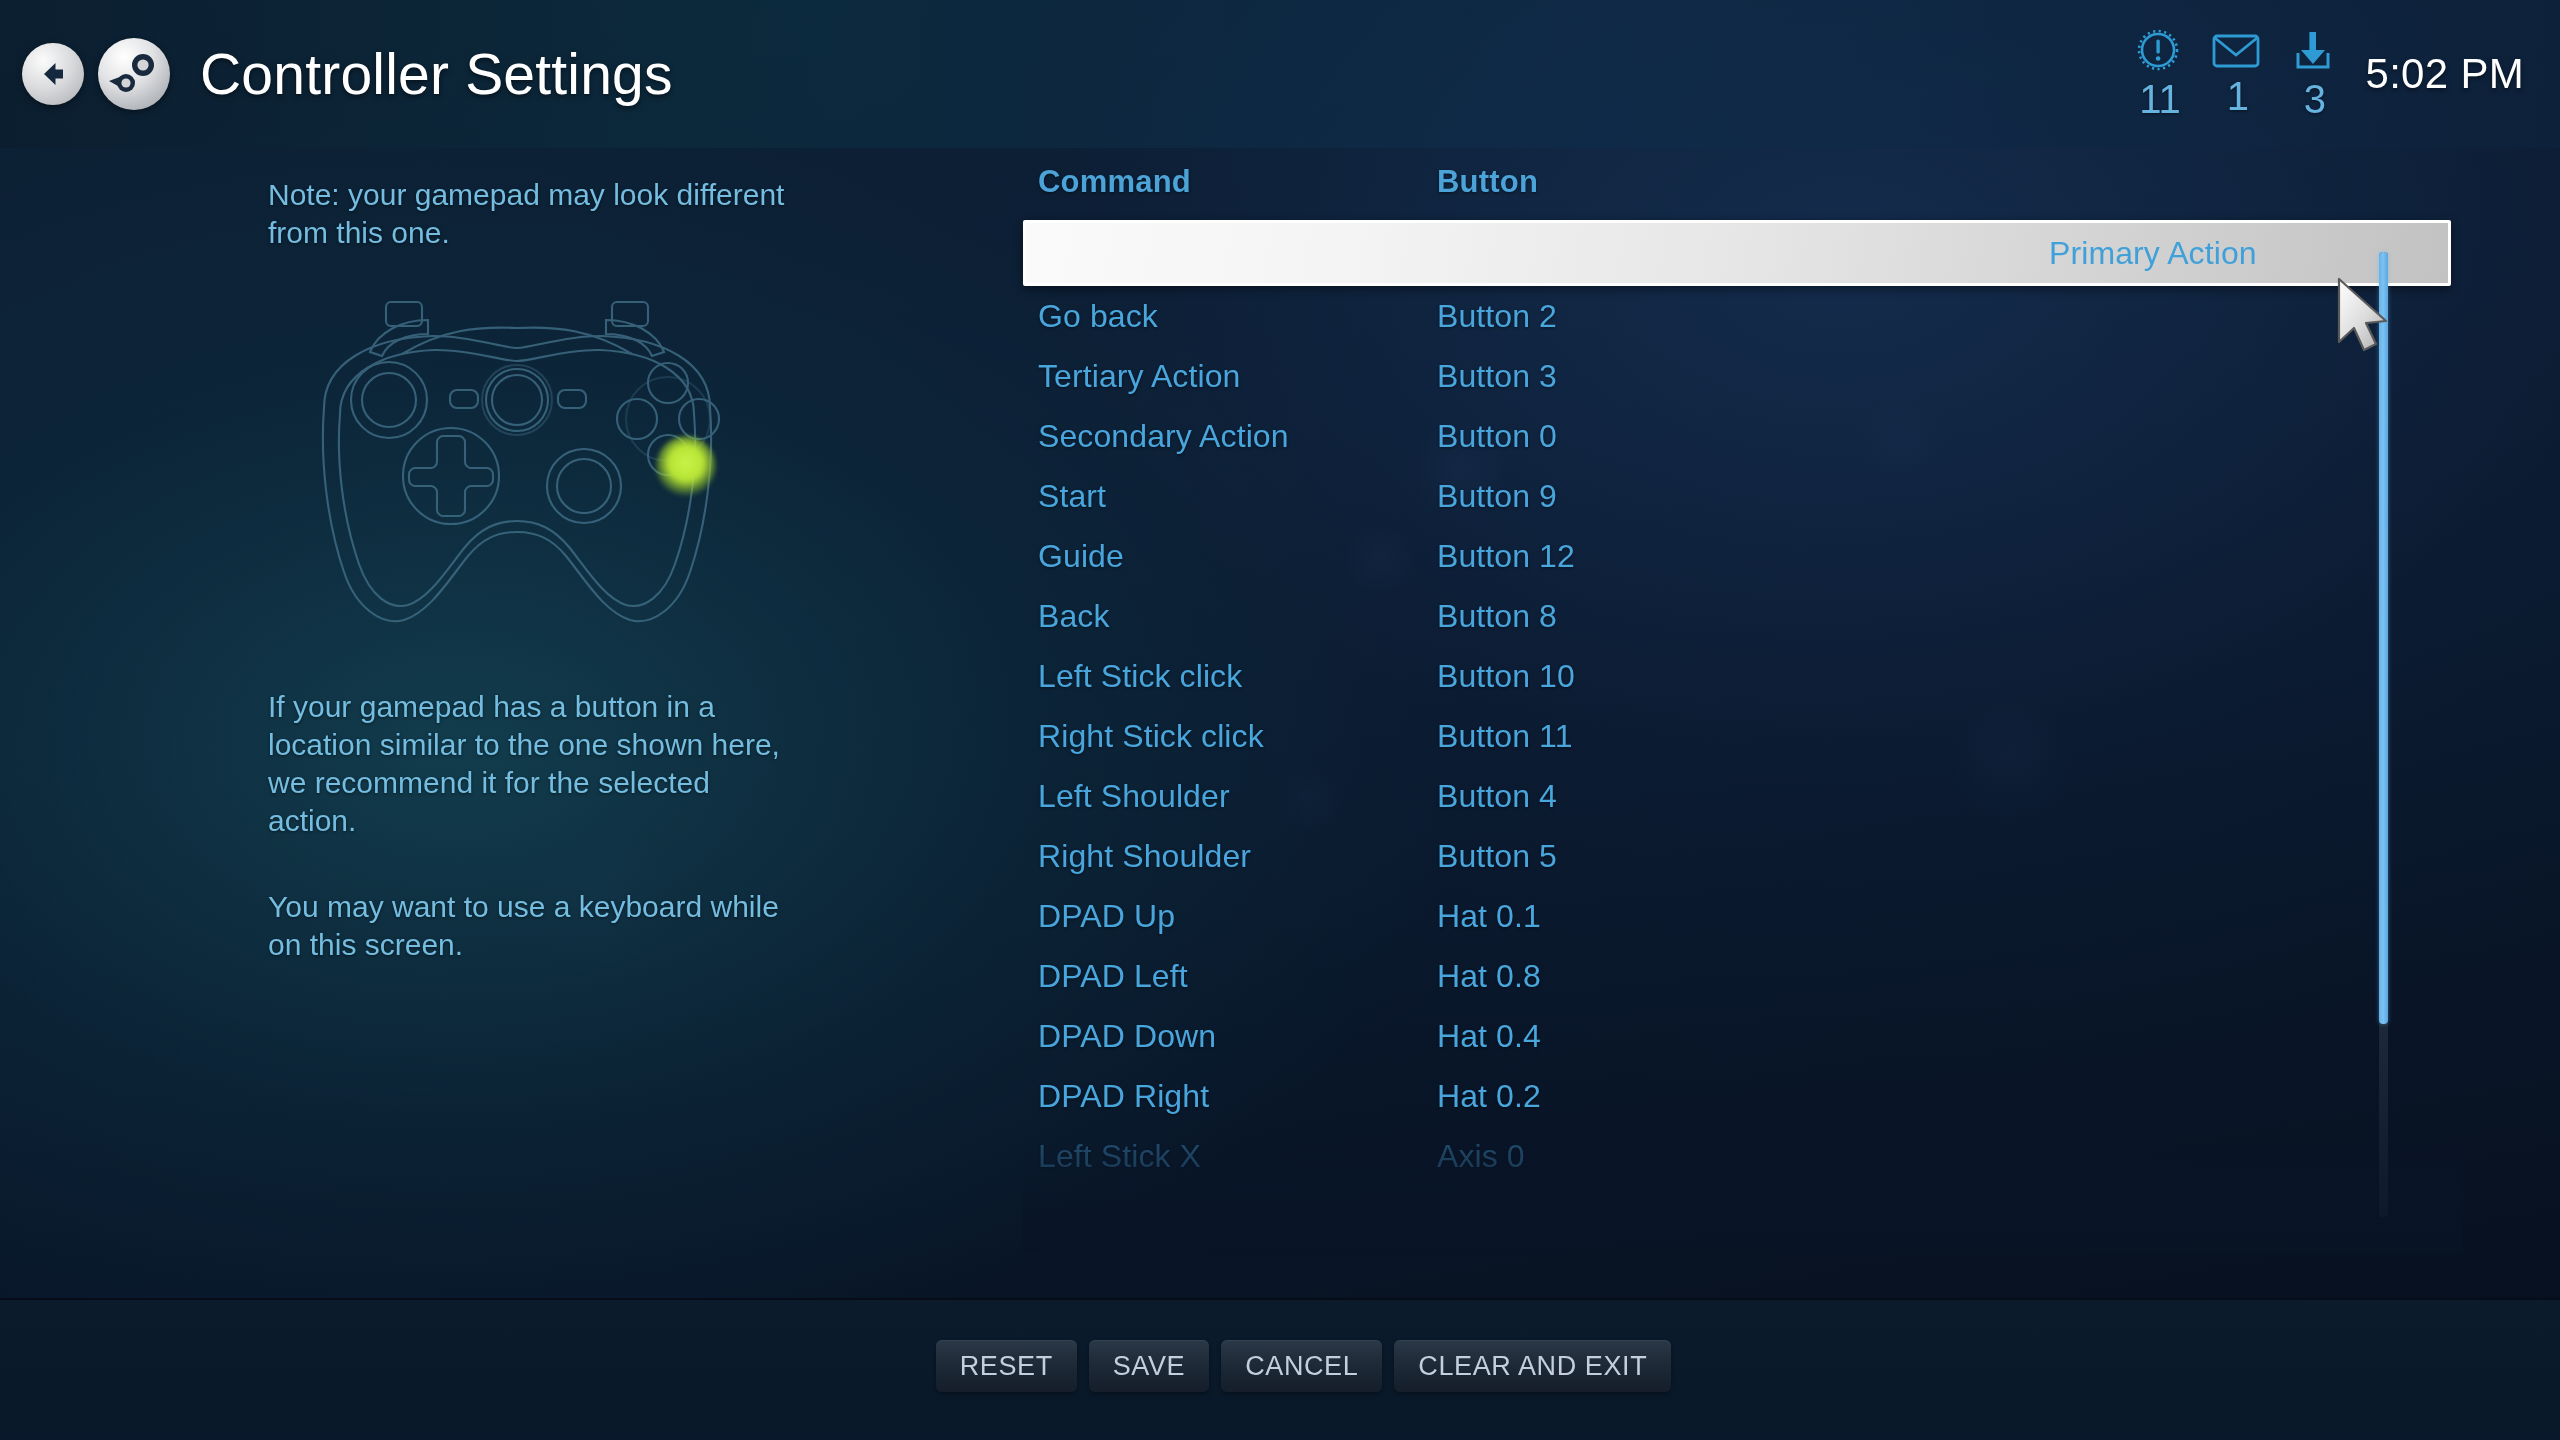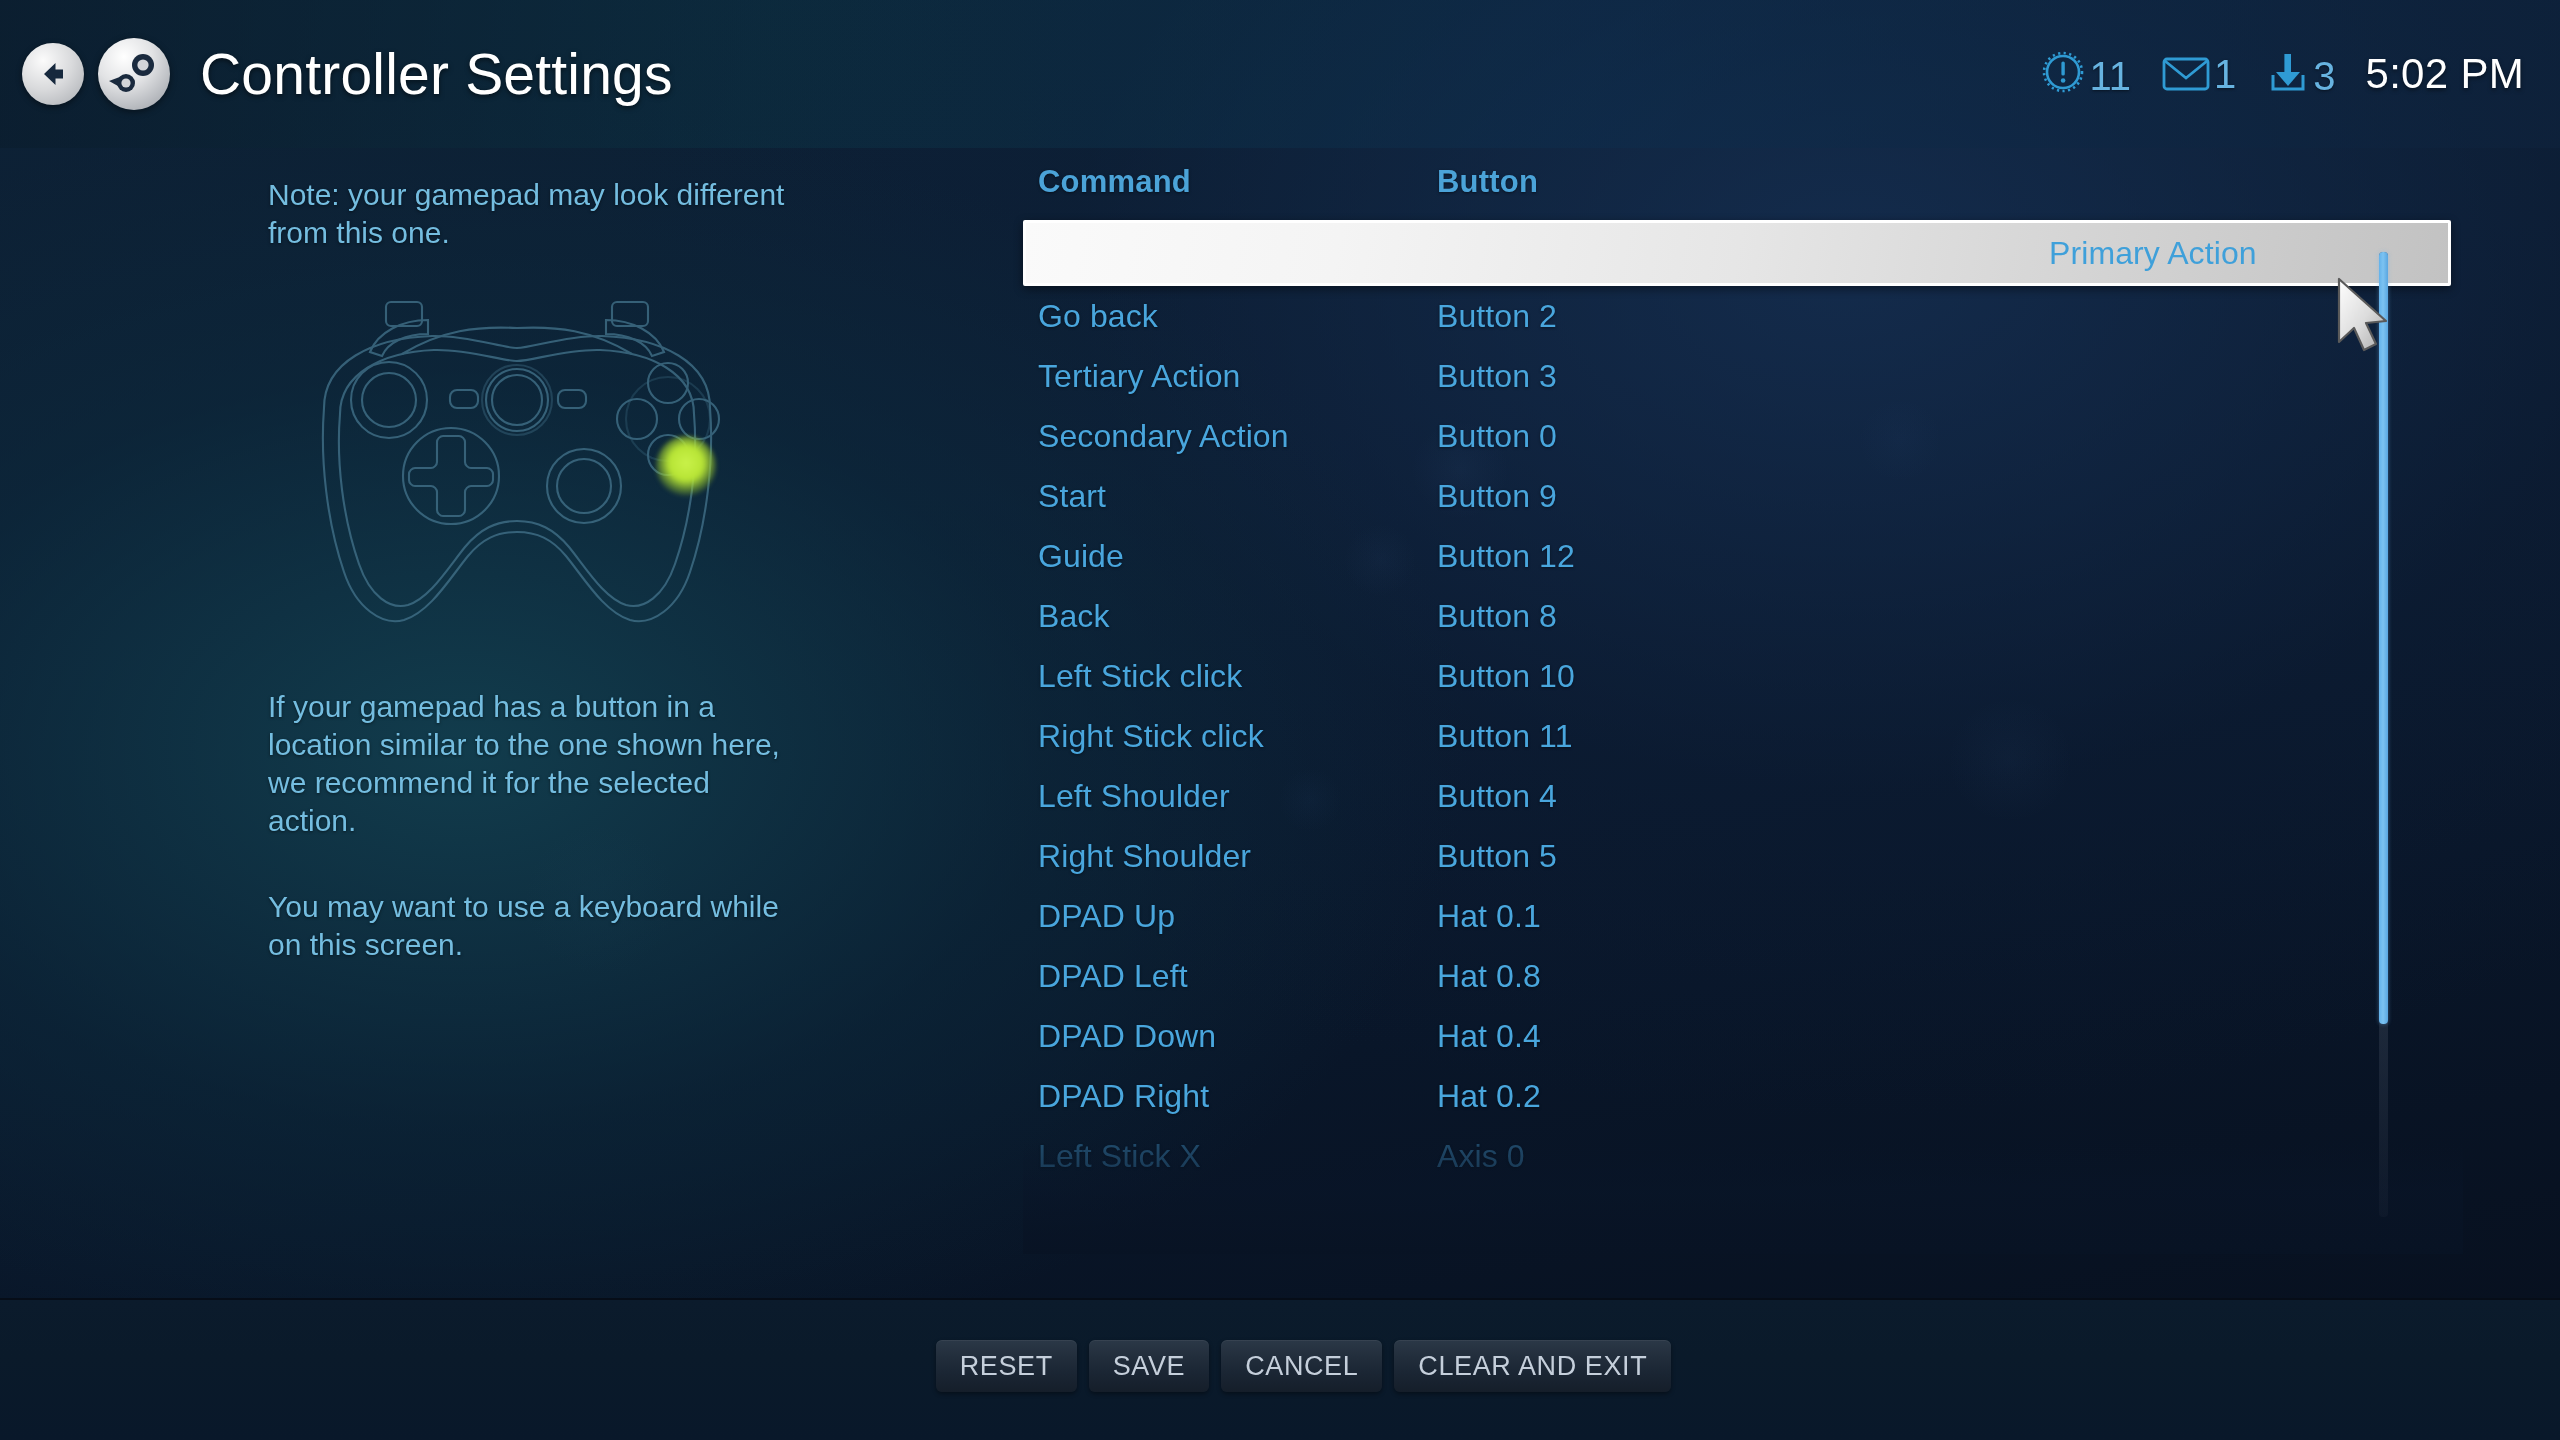--- a/index.html
+++ b/index.html
@@ -57,21 +57,21 @@
     box-shadow:0 2px 7px rgba(0,0,0,0.45); flex:none; cursor:pointer;
   }
   #page-title {
     color:#ffffff; font-size:57px; font-weight:400; letter-spacing:0.2px;
     margin-left:16px; text-shadow:0 2px 5px rgba(0,0,0,0.55); white-space:nowrap;
   }
   .hdr-right {
     position:absolute; right:36px; top:0; height:148px;
     display:flex; align-items:center; gap:0; z-index:2;
   }
-  .status-group { display:flex; align-items:flex-end; margin-right:30px; }
+  .status-group { display:flex; align-items:center; margin-right:30px;flex-direction:column; }
   .status-count {
     color:#67b3e0; font-size:40px; font-weight:400; margin-left:3px;
     text-shadow:0 1px 3px rgba(0,0,0,0.5);
   }
   #clock {
     color:#ffffff; font-size:42px; font-weight:400; letter-spacing:0.3px;
     text-shadow:0 2px 4px rgba(0,0,0,0.5); white-space:nowrap;
   }
 
   

